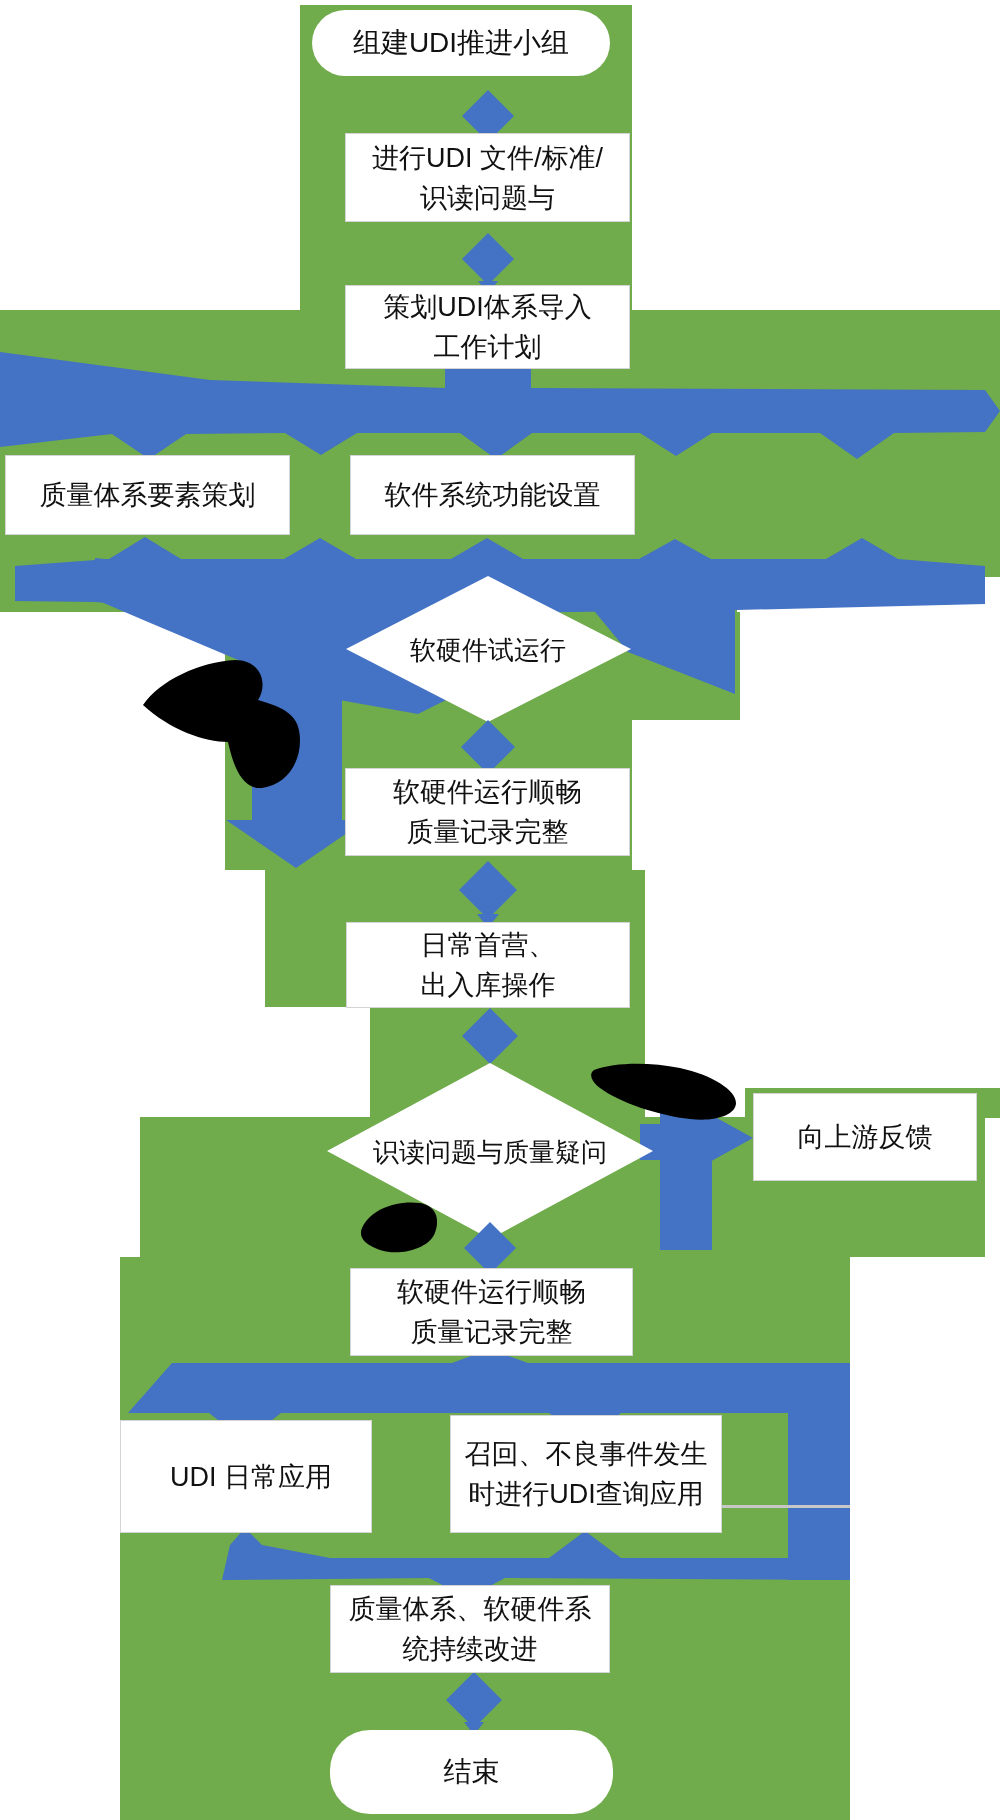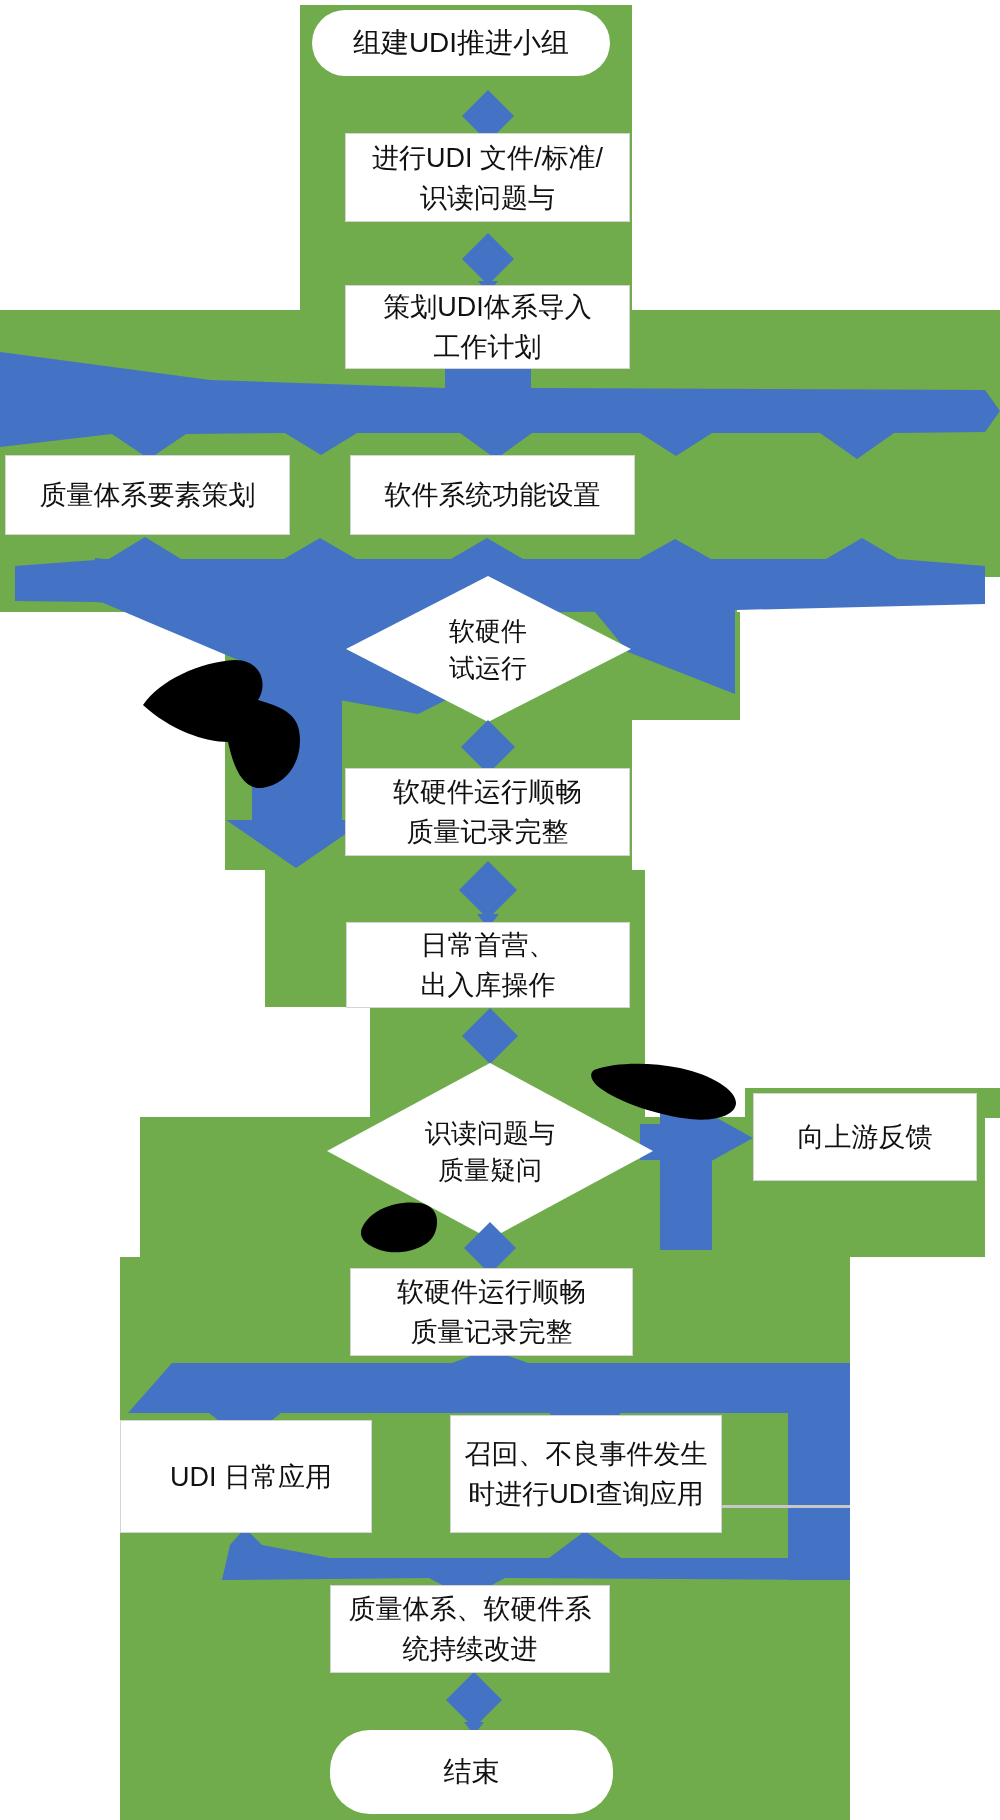--- a/index.html
+++ b/index.html
@@ -12,21 +12,21 @@
   .f-blue{fill:var(--blue,#4472C4);}
   .f-black{fill:var(--black,#000);}
   .f-white{fill:#ffffff;}
   .node{
     position:absolute;background:#ffffff;border:1px solid var(--node-border,#d4d4d4);
     display:flex;flex-direction:column;align-items:center;justify-content:center;
     text-align:center;font-size:27px;line-height:40px;box-sizing:border-box;
   }
   .pill{border-radius:40px;border:none;font-size:28px;}
   .dtext{
-    position:absolute;display:flex;flex-direction:column;align-items:center;justify-content:center;
+    position:absolute;display:flex;align-items:center;justify-content:center;
     text-align:center;font-size:26px;line-height:37px;background:transparent;
   }
   .grayline{position:absolute;background:#c7c7c7;}
 </style>
 </head>
 <body>
 
 <div id="canvas">
 
   <div class="g" style="left:300px;top:5px;width:332px;height:305px;"></div>

